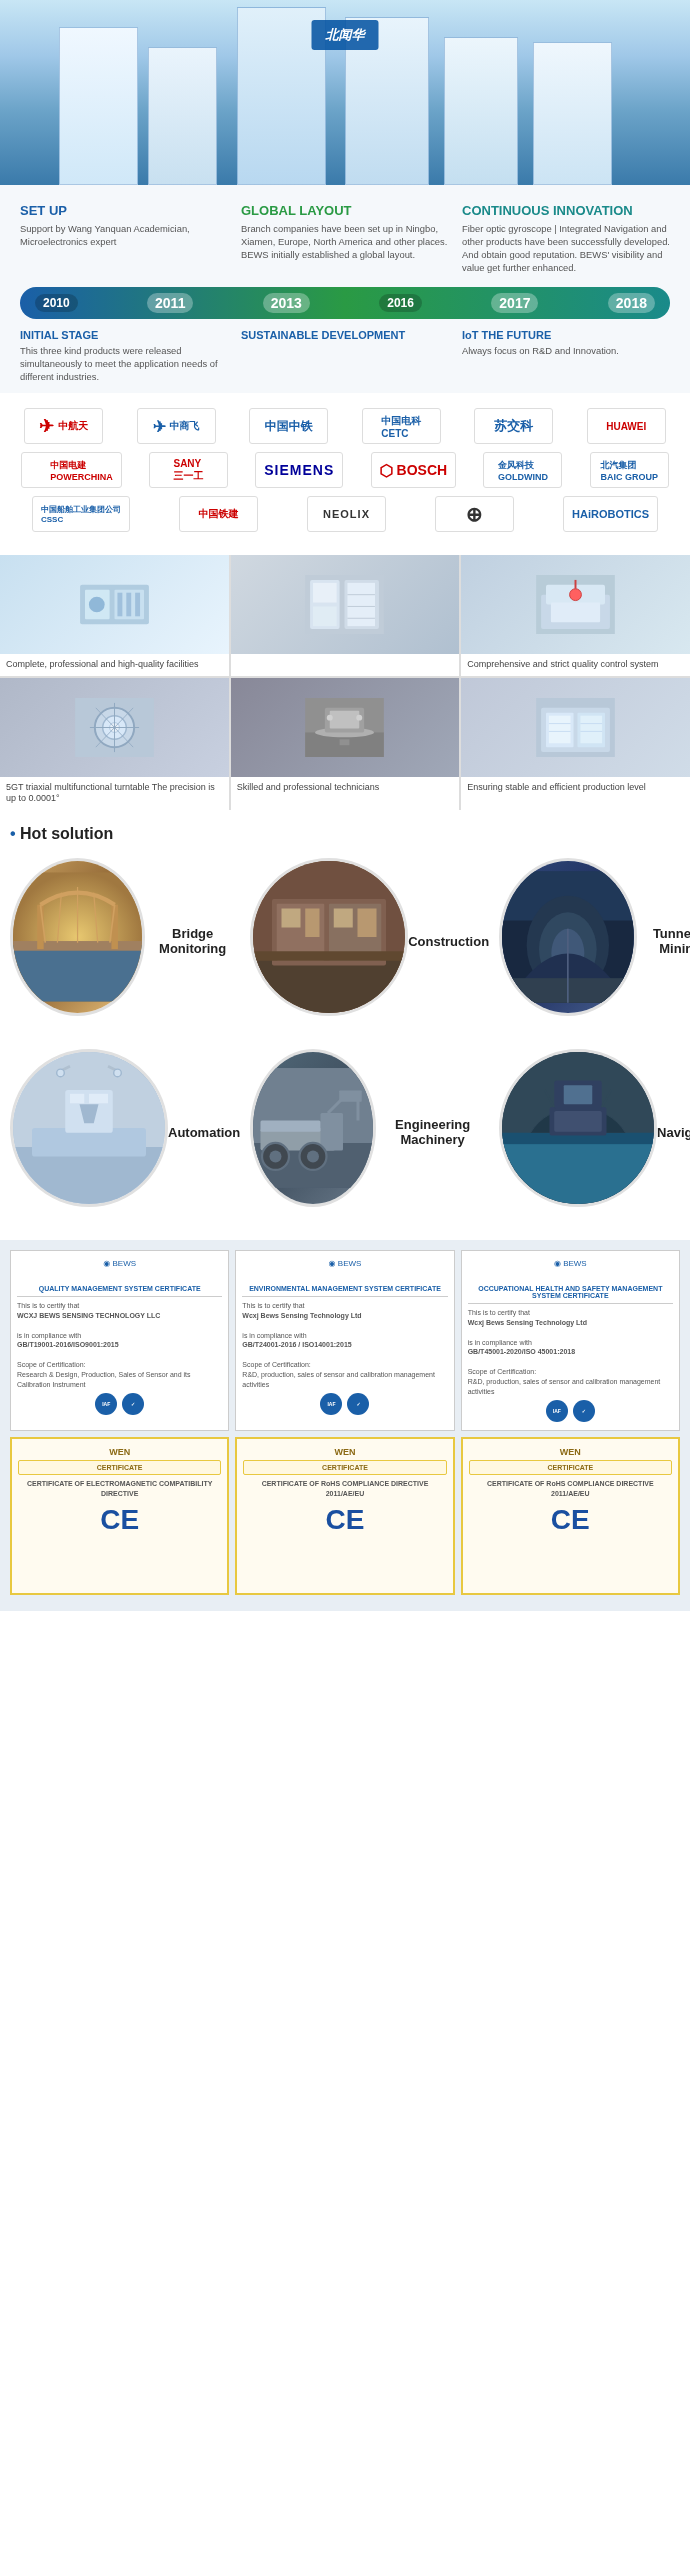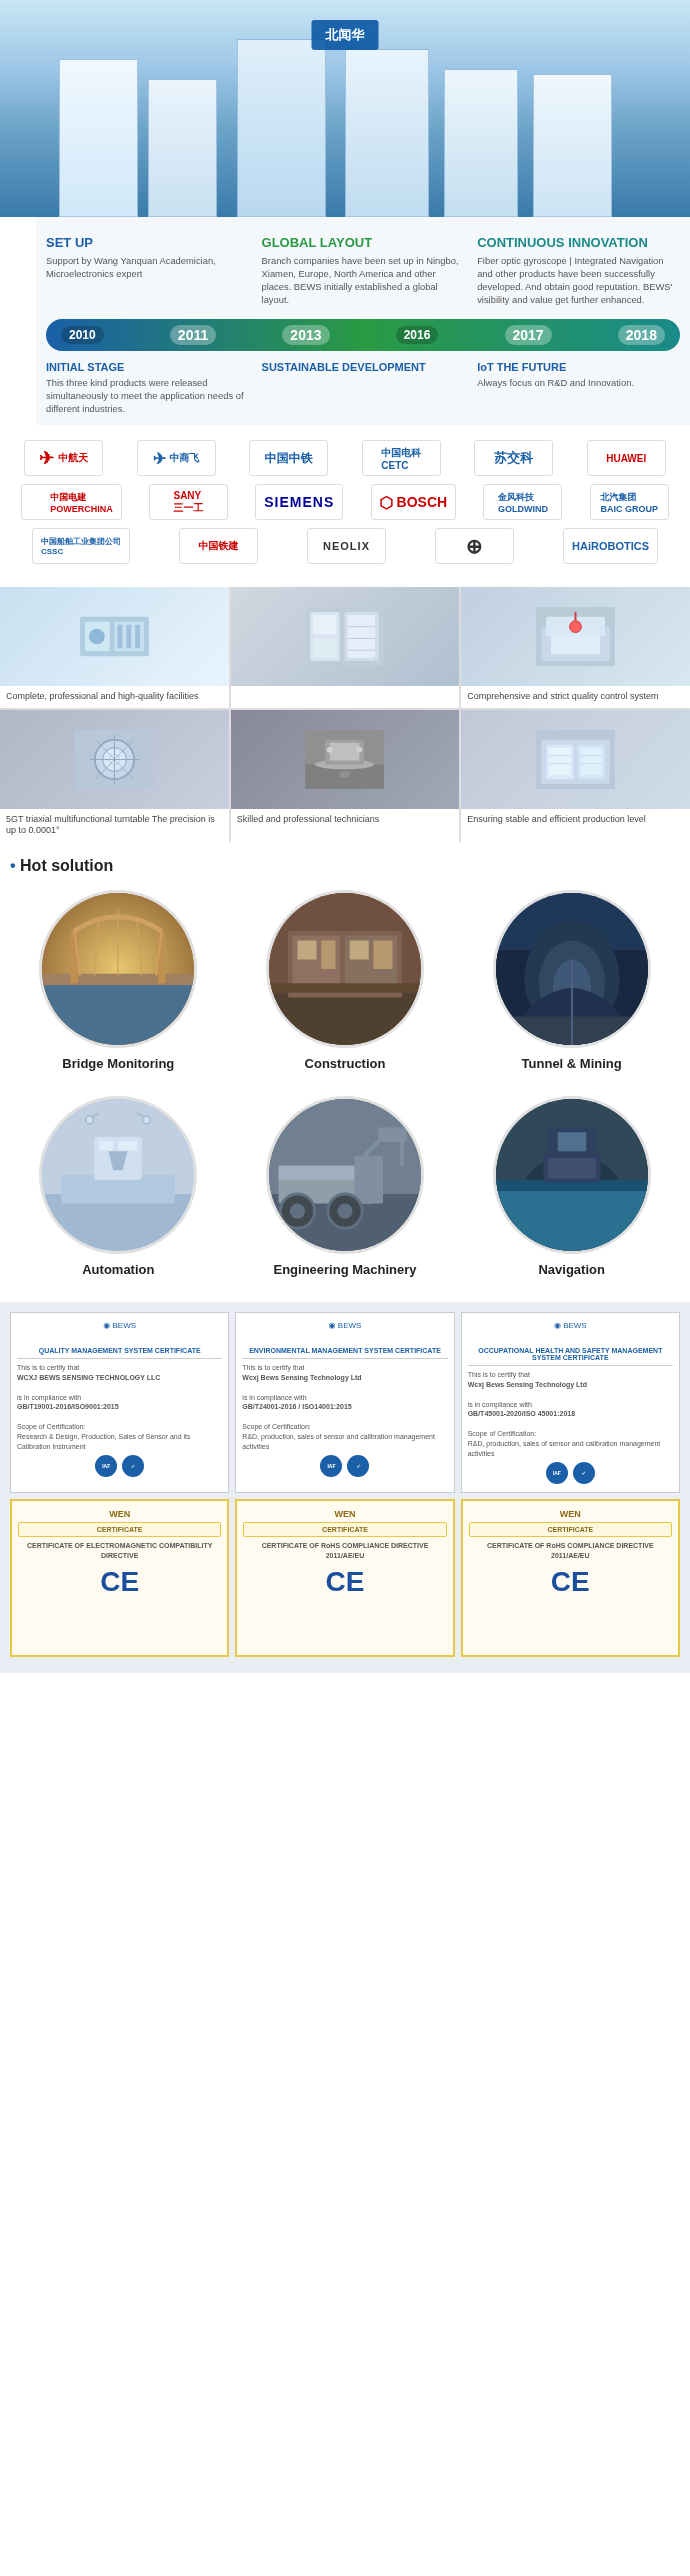--- a/index.html
+++ b/index.html
@@ -1,24 +1,25 @@
 <!DOCTYPE html>
 <html><head>
   <meta charset="utf-8">
   <style>
     * { margin: 0; padding: 0; box-sizing: border-box; }
     body { width: 690px; font-family: Arial, sans-serif; background: #fff; overflow-x: hidden; }
 
     
     .hero {
       width: 690px;
-      height: 217px;
+      height: 185px;
       background: linear-gradient(135deg, #1a3a6b 0%, #2a5298 40%, #87CEEB 100%);
       position: relative;
       overflow: hidden;
+      font-style: italic;
     }
     .hero-building {
       width: 100%;
       height: 100%;
       background: linear-gradient(to bottom, #c8e6f5 0%, #a0c8e8 30%, #6ba3c8 60%, #3a7aaa 100%);
       position: relative;
       display: flex;
       align-items: flex-end;
       justify-content: center;
     }
@@ -52,22 +53,21 @@
       padding: 6px 14px;
       font-size: 13px;
       font-weight: bold;
       border-radius: 3px;
       white-space: nowrap;
     }
 
     
     .timeline-section {
       background: #f5f8fb;
-      padding: 18px 10px 10px;
-      margin-left: 36px;
+      padding: 18px 20px 10px;
     }
     .setup-row {
       display: flex;
       justify-content: space-between;
       margin-bottom: 12px;
       font-size: 10px;
     }
     .setup-item { width: 32%; }
     .setup-title { font-size: 13px; font-weight: bold; margin-bottom: 4px; }
     .setup-title.blue { color: #1a5fa8; }
@@ -194,21 +194,21 @@
       content: "• ";
       color: #1a5fa8;
     }
     .solutions-grid {
       display: grid;
       grid-template-columns: repeat(3, 1fr);
       gap: 10px;
     }
     .solution-item {
       display: flex;
-      flex-direction: column;
+      flex-direction: row;
       align-items: center;
       margin-bottom: 15px;
     }
     .solution-circle {
       width: 158px;
       height: 158px;
       border-radius: 50%;
       overflow: hidden;
       margin-bottom: 8px;
       border: 3px solid #e0e0e0;

